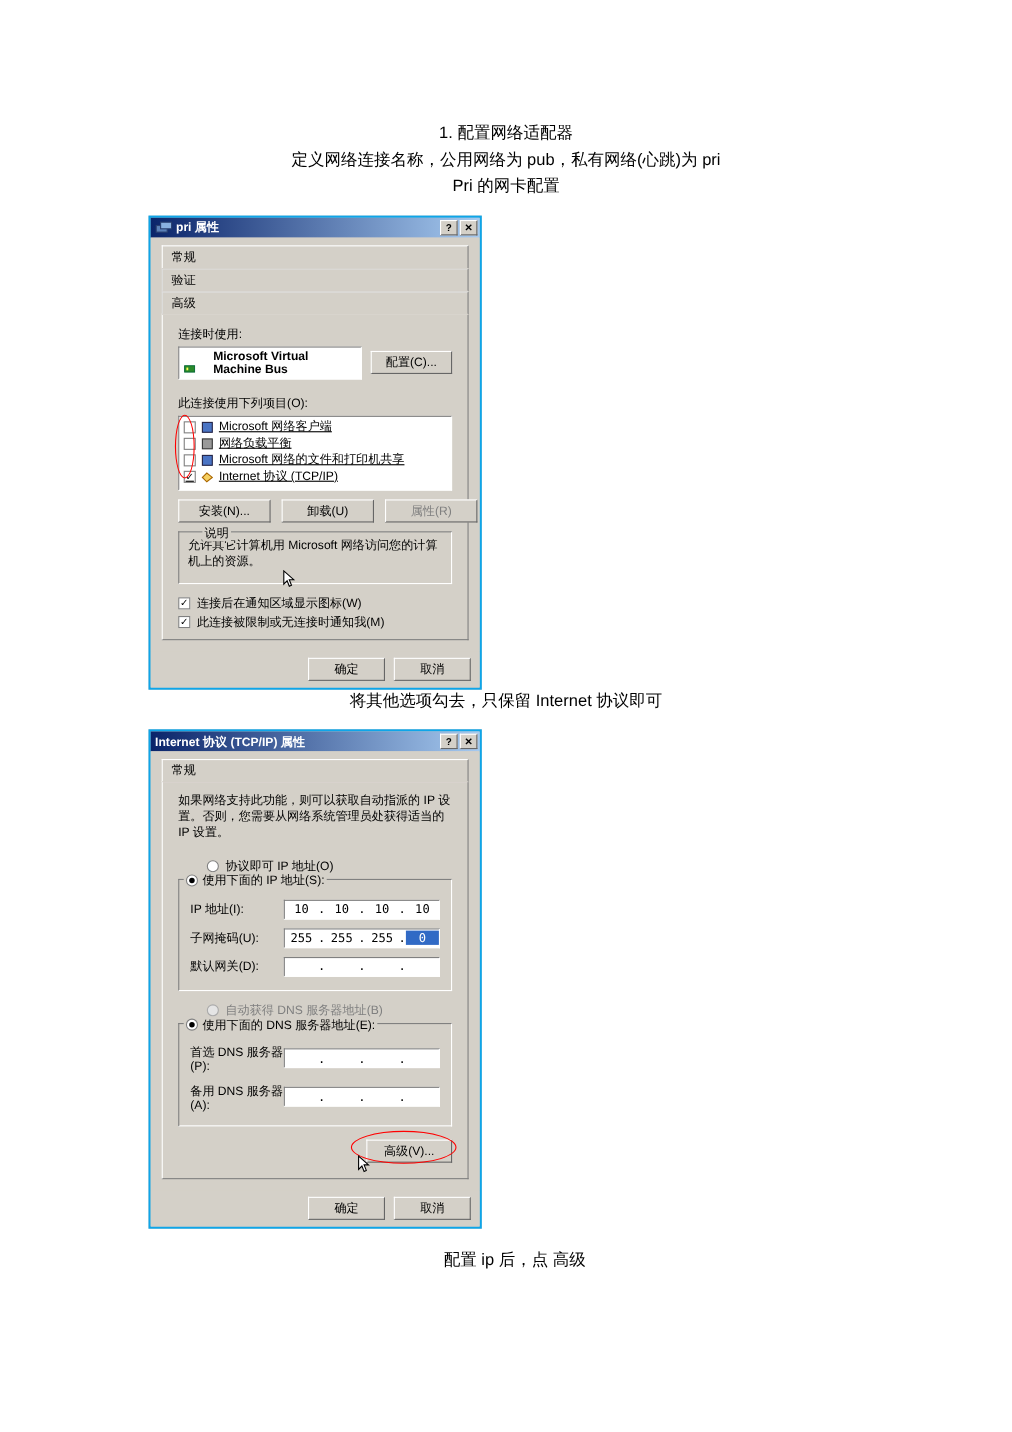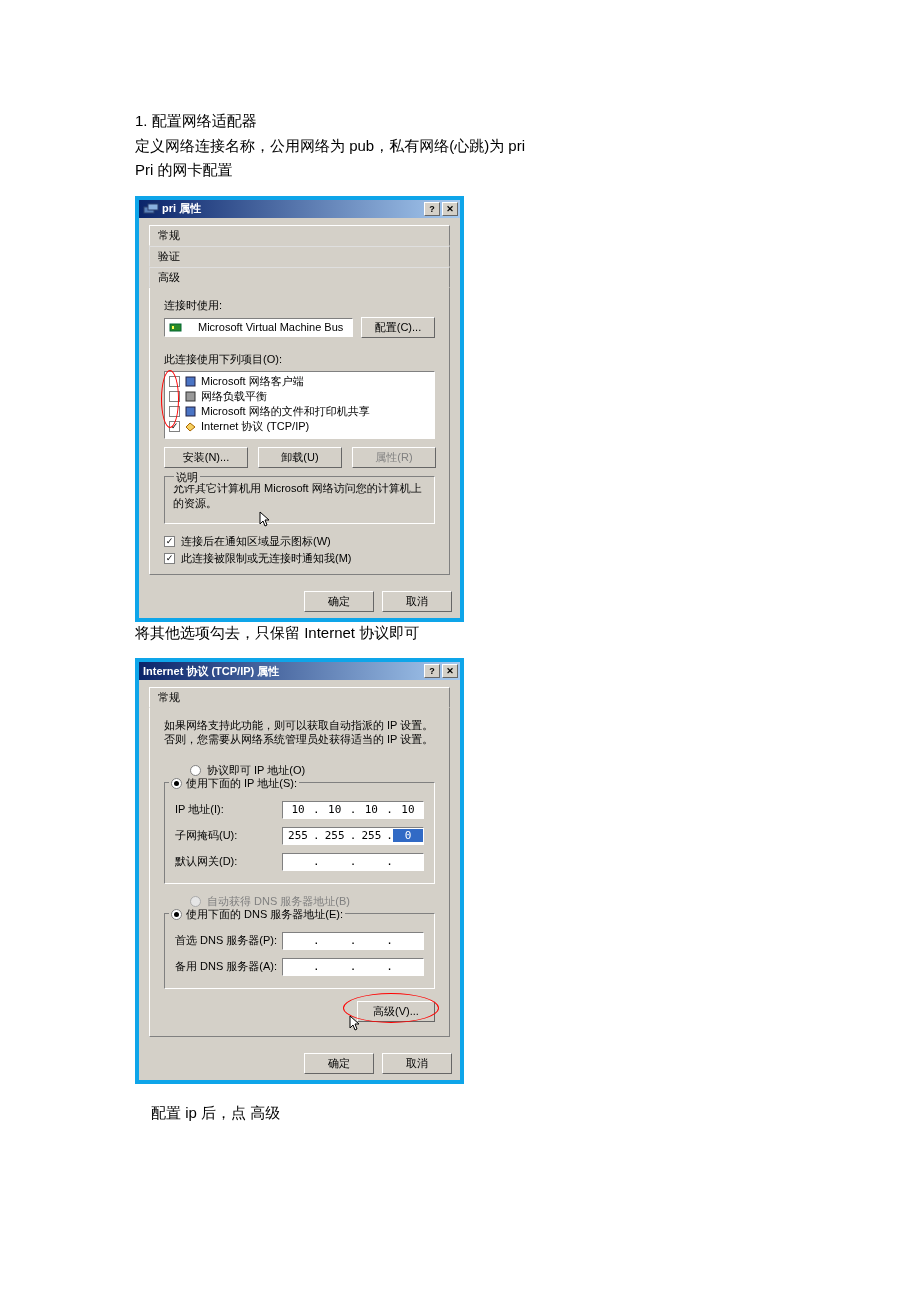--- a/index.html
+++ b/index.html
@@ -1,39 +1,39 @@
 <!DOCTYPE html>
 <html><head>
   <meta charset="utf-8">
   <style>
     * { box-sizing: border-box; margin: 0; padding: 0; }
     body { background: #fff; font-family: "SimSun", "Microsoft YaHei", sans-serif; font-size: 15px; padding: 110px 135px 20px 135px; width: 920px; }
-    .doc-text { line-height: 1.5; margin-bottom: 2px; }
-    .dialog { border: 4px solid #0ea5e9; background: #d4d0c8; width: 329px; margin-top: 14px; font-family: "MS Sans Serif", "SimSun", sans-serif; font-size: 11px; }
+    .doc-text { line-height: 1.5; margin-bottom: 2px; text-align: center; }
+    .dialog { border: 2px solid #0ea5e9; background: #d4d0c8; width: 303px; margin-top: 14px; font-family: "MS Sans Serif", "SimSun", sans-serif; font-size: 11px; }
     .titlebar { background: linear-gradient(to right, #0a246a, #a6caf0); height: 18px; display: flex; align-items: center; padding: 0 2px; color: #fff; font-weight: bold; }
     .titlebar .title-text { flex: 1; padding-left: 2px; display: flex; align-items: center; gap: 3px; }
     .titlebar .tbtn { width: 16px; height: 14px; background: #d4d0c8; border: 1px solid; border-color: #fff #666 #666 #fff; display: flex; align-items: center; justify-content: center; font-size: 9px; color: #000; margin-left: 2px; font-weight: bold; }
     .body { padding: 6px 10px 10px 10px; background: #d4d0c8; }
     .tabs { display: flex; margin-bottom: 0; flex-direction: column; }
     .tab { border: 1px solid; border-color: #fff #808080 #d4d0c8 #fff; padding: 2px 8px; background: #d4d0c8; position: relative; top: 1px; }
     .tab.active { z-index: 2; border-bottom-color: #d4d0c8; }
     .tab.inactive { border-top-color: #dfdfdf; border-left-color: #dfdfdf; }
     .panel { border: 1px solid; border-color: #fff #808080 #808080 #fff; background: #d4d0c8; }
     .dlg1-panel { padding: 10px 14px 8px 14px; }
     .label { margin-bottom: 4px; }
     .row-c { display: flex; align-items: center; gap: 6px; }
     .device-row { display: flex; align-items: center; gap: 8px; margin-bottom: 14px; }
     .btn { border: 1px solid; border-color: #fff #666 #666 #fff; background: #d4d0c8; padding: 2px 0; min-width: 74px; text-align: center; font-size: 11px; }
     .btn.disabled { color: #808080; }
     .listbox { border: 1px solid; border-color: #808080 #fff #fff #808080; background: #fff; padding: 2px 4px; height: 68px; position: relative; }
     .listbox .li { display: flex; align-items: center; gap: 4px; line-height: 15px; height: 15px; }
     .chk { width: 11px; height: 11px; border: 1px solid #808080; background: #fff; display: inline-flex; align-items: center; justify-content: center; font-size: 9px; line-height: 1; }
     .small-icon { width: 13px; height: 13px; display: inline-flex; align-items: center; justify-content: center; }
     .fieldset { border: 1px solid; border-color: #808080 #fff #fff #808080; padding: 4px 8px 8px 8px; margin-top: 4px; position: relative; }
-    .fieldset .legend { position: absolute; top: -7px; left: 9px; background: #d4d0c8; padding: 0 2px; font-size: 11px; }
+    .fieldset .legend { position: absolute; top: -7px; left: 21px; background: #d4d0c8; padding: 0 2px; font-size: 11px; }
     .btn-row { display: flex; gap: 10px; justify-content: space-between; margin-top: 8px; }
     .bottom-btns { display: flex; justify-content: flex-end; gap: 8px; padding: 6px 8px; background: #d4d0c8; }
     .redcircle { position: absolute; border: 1px solid red; border-radius: 50%; pointer-events: none; }
     .cursor-arrow { position: absolute; width: 14px; height: 18px; pointer-events: none; }
     .cursor-arrow svg { display: block; }
     
     .dlg2-panel { padding: 10px 14px 10px 14px; }
     .radio { width: 11px; height: 11px; border: 1px solid #808080; border-radius: 50%; background: #fff; display: inline-flex; align-items: center; justify-content: center; }
     .radio .dot { width: 5px; height: 5px; background: #000; border-radius: 50%; }
     .radio.disabled { background: #e5e5e5; border-color: #aaa; }
@@ -71,33 +71,33 @@
   </div>
   <div class="body">
     <div class="tabs">
       <div class="tab active">常规</div>
       <div class="tab inactive">验证</div>
       <div class="tab inactive">高级</div>
     </div>
     <div class="panel dlg1-panel">
       <div class="label">连接时使用:</div>
       <div class="device-row">
-        <div style="flex:1;border:1px solid;border-color:#808080 #fff #fff #808080;background:#fff;padding:2px 4px;display:flex;align-items:flex-start;gap:16px;">
+        <div style="flex:1;border:1px solid;border-color:#808080 #fff #fff #808080;background:#fff;padding:2px 4px;display:flex;align-items:flex-end;gap:16px;font-weight:bold;">
           <span class="small-icon">
               <svg viewBox="0 0 13 13">
                 <rect x="1" y="3" width="11" height="7" fill="#2a8a2a" stroke="#063"></rect>
                 <rect x="3" y="5" width="2" height="3" fill="#ff5"></rect>
               </svg>
             </span>
           <span>Microsoft Virtual Machine Bus</span>
         </div>
         <div class="btn">配置(C)...</div>
       </div>
       <div class="label">此连接使用下列项目(O):</div>
-      <div class="listbox" style="position:relative;">
+      <div class="listbox" style="position:relative;text-decoration:underline;">
         <div class="redcircle" style="left:-4px;top:-2px;width:18px;height:58px;"></div>
         <div class="li">
           <span class="chk"></span>
           <span class="small-icon">
               <svg viewBox="0 0 13 13">
                 <rect x="2" y="2" width="9" height="9" fill="#4a74c4" stroke="#224"></rect>
               </svg>
             </span>
           <span>Microsoft 网络客户端</span>
         </div>

